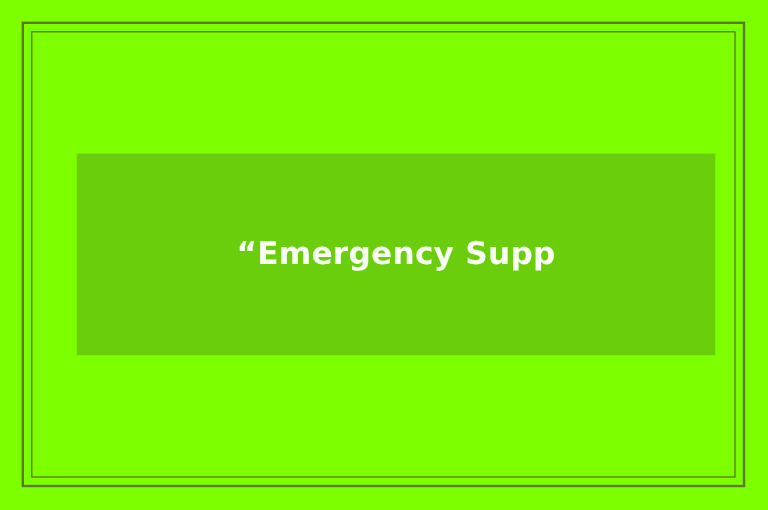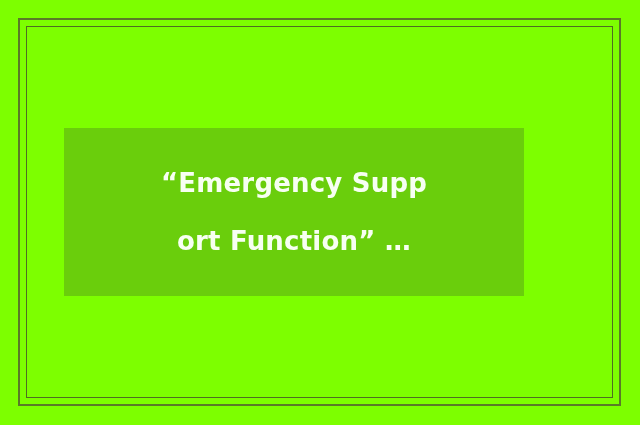--- a/index.html
+++ b/index.html
@@ -43,21 +43,21 @@
     border: 1px solid #4f6e22;
     box-sizing: border-box;
     pointer-events: none;
   }
 
   
   #content-panel {
     position: absolute;
     left: 64px;
     top: 128px;
-    width: 460px;
+    width: 532px;
     height: 168px;
     background: #6ace0c;
     display: flex;
     flex-direction: column;
     align-items: center;
     justify-content: center;
     box-sizing: border-box;
     gap: 16px;
   }
 
@@ -75,16 +75,15 @@
 </head>
 <body>
 
 <div id="slide-canvas">
 
   <div id="outer-frame"></div>
   <div id="inner-frame"></div>
 
   <div id="content-panel">
     <div class="headline-line">“Emergency Supp</div>
-    <div class="headline-line">ort Function” …</div>
   </div>
 
 </div>
 
 </body></html>

